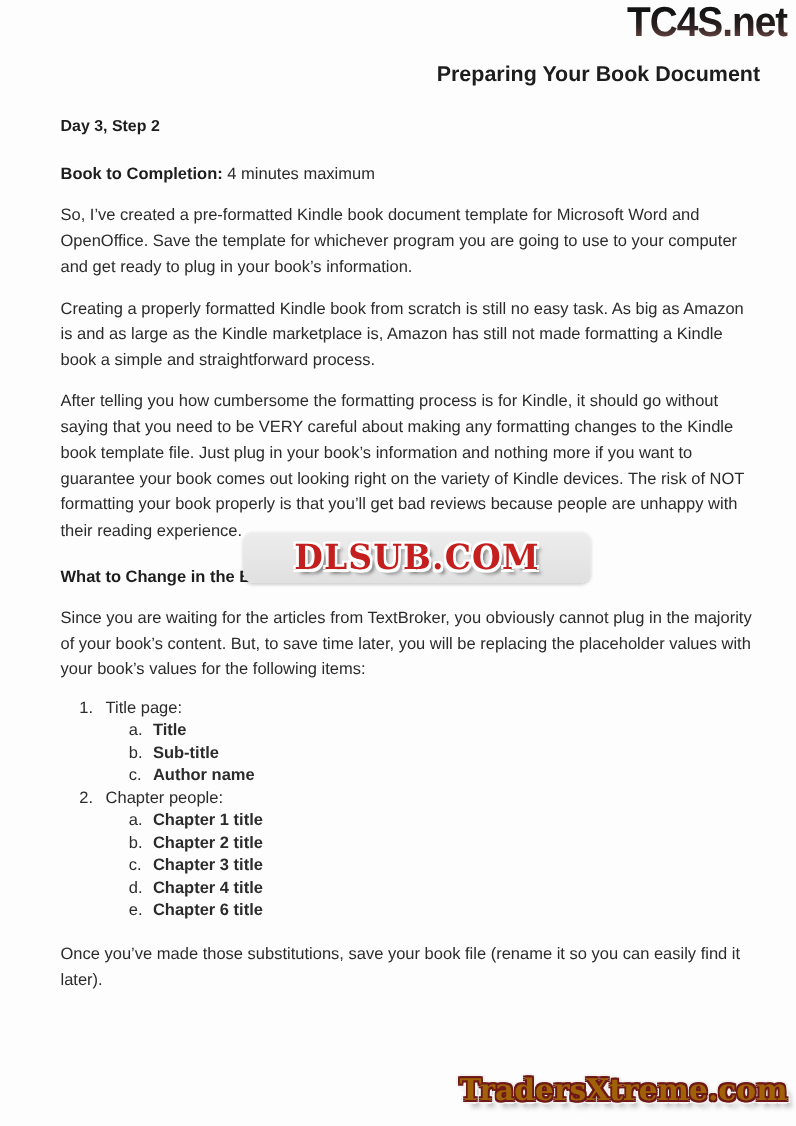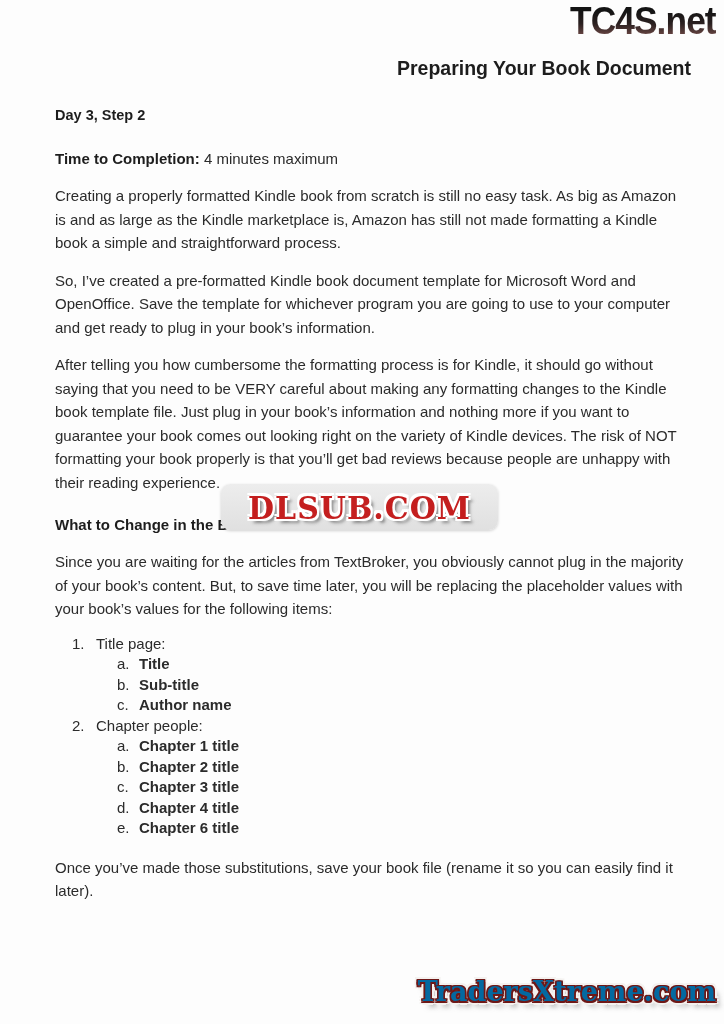--- a/index.html
+++ b/index.html
@@ -81,21 +81,21 @@
   .lvl1 .label  { margin-left: 41px; display: block; font-weight: bold; }
   .lvl1.plain .marker, .lvl1.plain .label { font-weight: normal; }
   .lvl2 .marker { left: 62px; }
   .lvl2 .label  { margin-left: 84px; display: block; font-weight: bold; }
 
   
   .dlsub-watermark {
     position: absolute;
     left: 221px;
     top: 484px;
-    width: 277px;
+    width: 316px;
     height: 46px;
     background: linear-gradient(180deg, #ededed, #e0e0e0);
     border-radius: 9px;
     box-shadow: 0 1px 3px rgba(0,0,0,0.18);
     display: flex;
     align-items: center;
     justify-content: center;
   }
   .dlsub-watermark .wm-text {
     font-family: "DejaVu Serif", serif;
@@ -112,21 +112,21 @@
 
   
   .tradersxtreme-watermark {
     position: absolute;
     right: 8px;
     top: 976px;
     font-family: "DejaVu Serif", serif;
     font-weight: bold;
     font-size: 27px;
     letter-spacing: 0px;
-    color: #0369a1;
+    color: #a16207;
     text-shadow:
       -1.5px 0 0 #6e1817, 1.5px 0 0 #6e1817, 0 -1.5px 0 #6e1817, 0 1.5px 0 #6e1817,
       -1.5px -1.5px 0 #6e1817, 1.5px 1.5px 0 #6e1817, -1.5px 1.5px 0 #6e1817, 1.5px -1.5px 0 #6e1817,
       -3.5px 0 0 #f4f2f0, 3.5px 0 0 #f4f2f0, 0 -3.5px 0 #f4f2f0, 0 3.5px 0 #f4f2f0,
       -3px -3px 0 #f4f2f0, 3px 3px 0 #f4f2f0, -3px 3px 0 #f4f2f0, 3px -3px 0 #f4f2f0,
       5px 6px 5px rgba(120,120,120,0.55);
   }
 </style>
 </head>
 <body>
@@ -135,26 +135,26 @@
 
   <div class="tc4s-logo">TC4S.net</div>
 
   <div class="content">
 
     <div class="doc-title">Preparing Your Book Document</div>
 
     <div class="doc-subtitle">Day 3, Step 2</div>
 
     <div class="time-line">
-      <span class="lbl">Time to Completion:</span><span> 4 minutes maximum</span>
+      <span class="lbl">Book to Completion:</span><span> 4 minutes maximum</span>
     </div>
 
+    <p class="body-para">So, I’ve created a pre-formatted Kindle book document template for Microsoft Word and OpenOffice. Save the template for whichever program you are going to use to your computer and get ready to plug in your book’s information.</p>
+
     <p class="body-para">Creating a properly formatted Kindle book from scratch is still no easy task. As big as Amazon is and as large as the Kindle marketplace is, Amazon has still not made formatting a Kindle book a simple and straightforward process.</p>
-
-    <p class="body-para">So, I’ve created a pre-formatted Kindle book document template for Microsoft Word and OpenOffice. Save the template for whichever program you are going to use to your computer and get ready to plug in your book’s information.</p>
 
     <p class="body-para">After telling you how cumbersome the formatting process is for Kindle, it should go without saying that you need to be VERY careful about making any formatting changes to the Kindle book template file. Just plug in your book’s information and nothing more if you want to guarantee your book comes out looking right on the variety of Kindle devices. The risk of NOT formatting your book properly is that you’ll get bad reviews because people are unhappy with their reading experience.</p>
 
     <div class="section-heading">What to Change in the B</div>
 
     <p class="body-para">Since you are waiting for the articles from TextBroker, you obviously cannot plug in the majority of your book’s content. But, to save time later, you will be replacing the placeholder values with your book’s values for the following items:</p>
 
     <div class="doc-list">
       <div class="li-row lvl1 plain">
         <span class="marker">1.</span>

